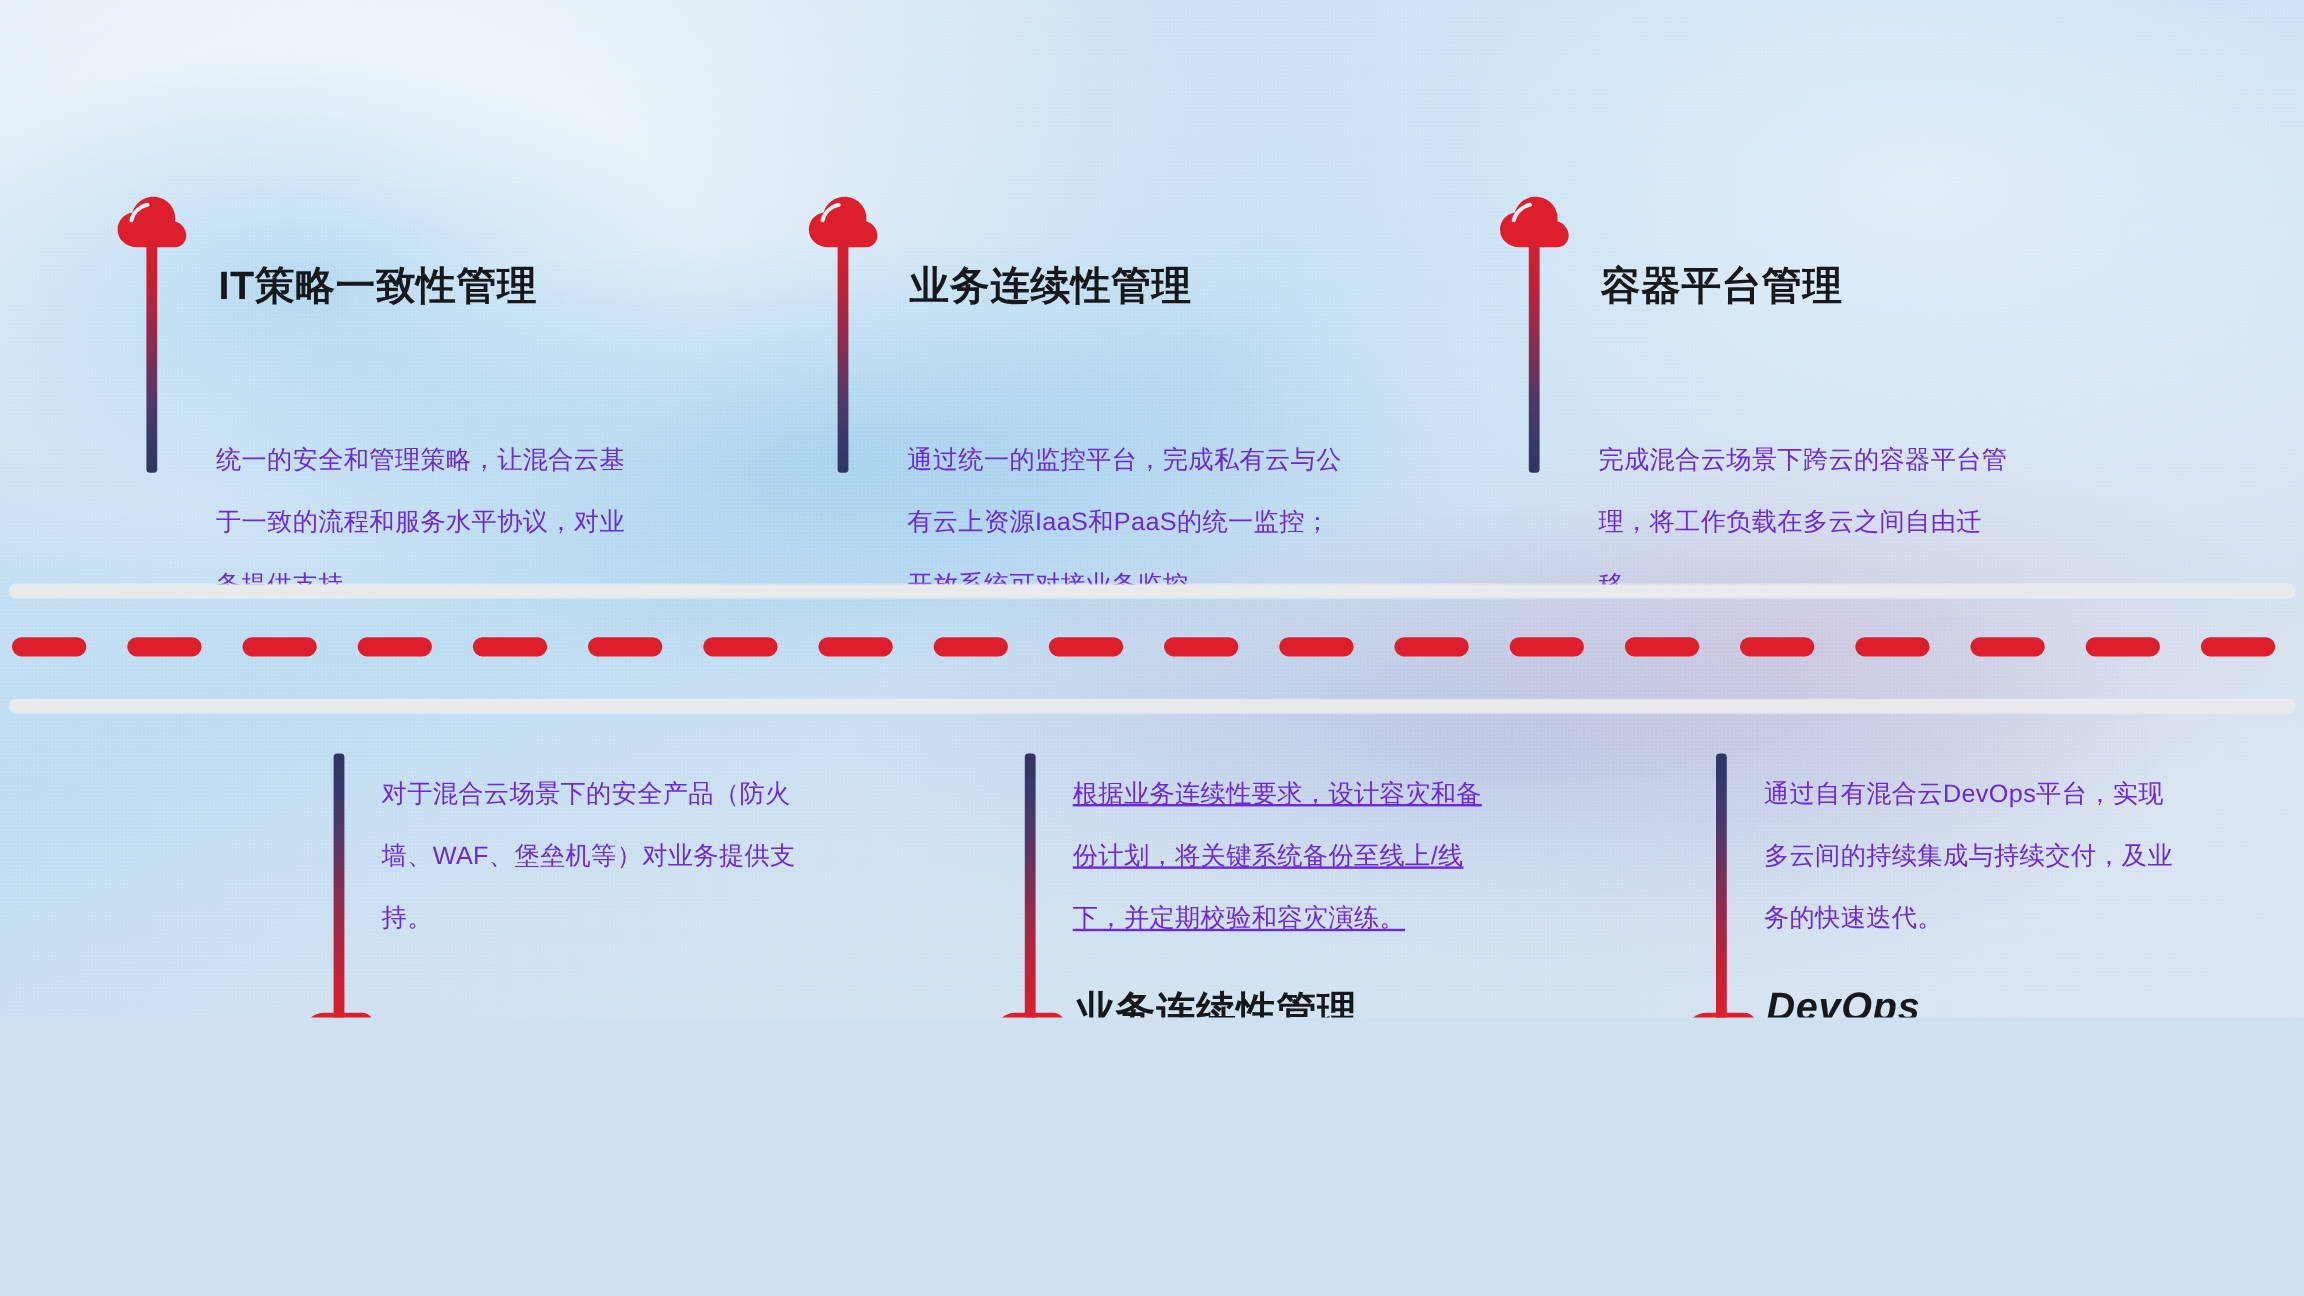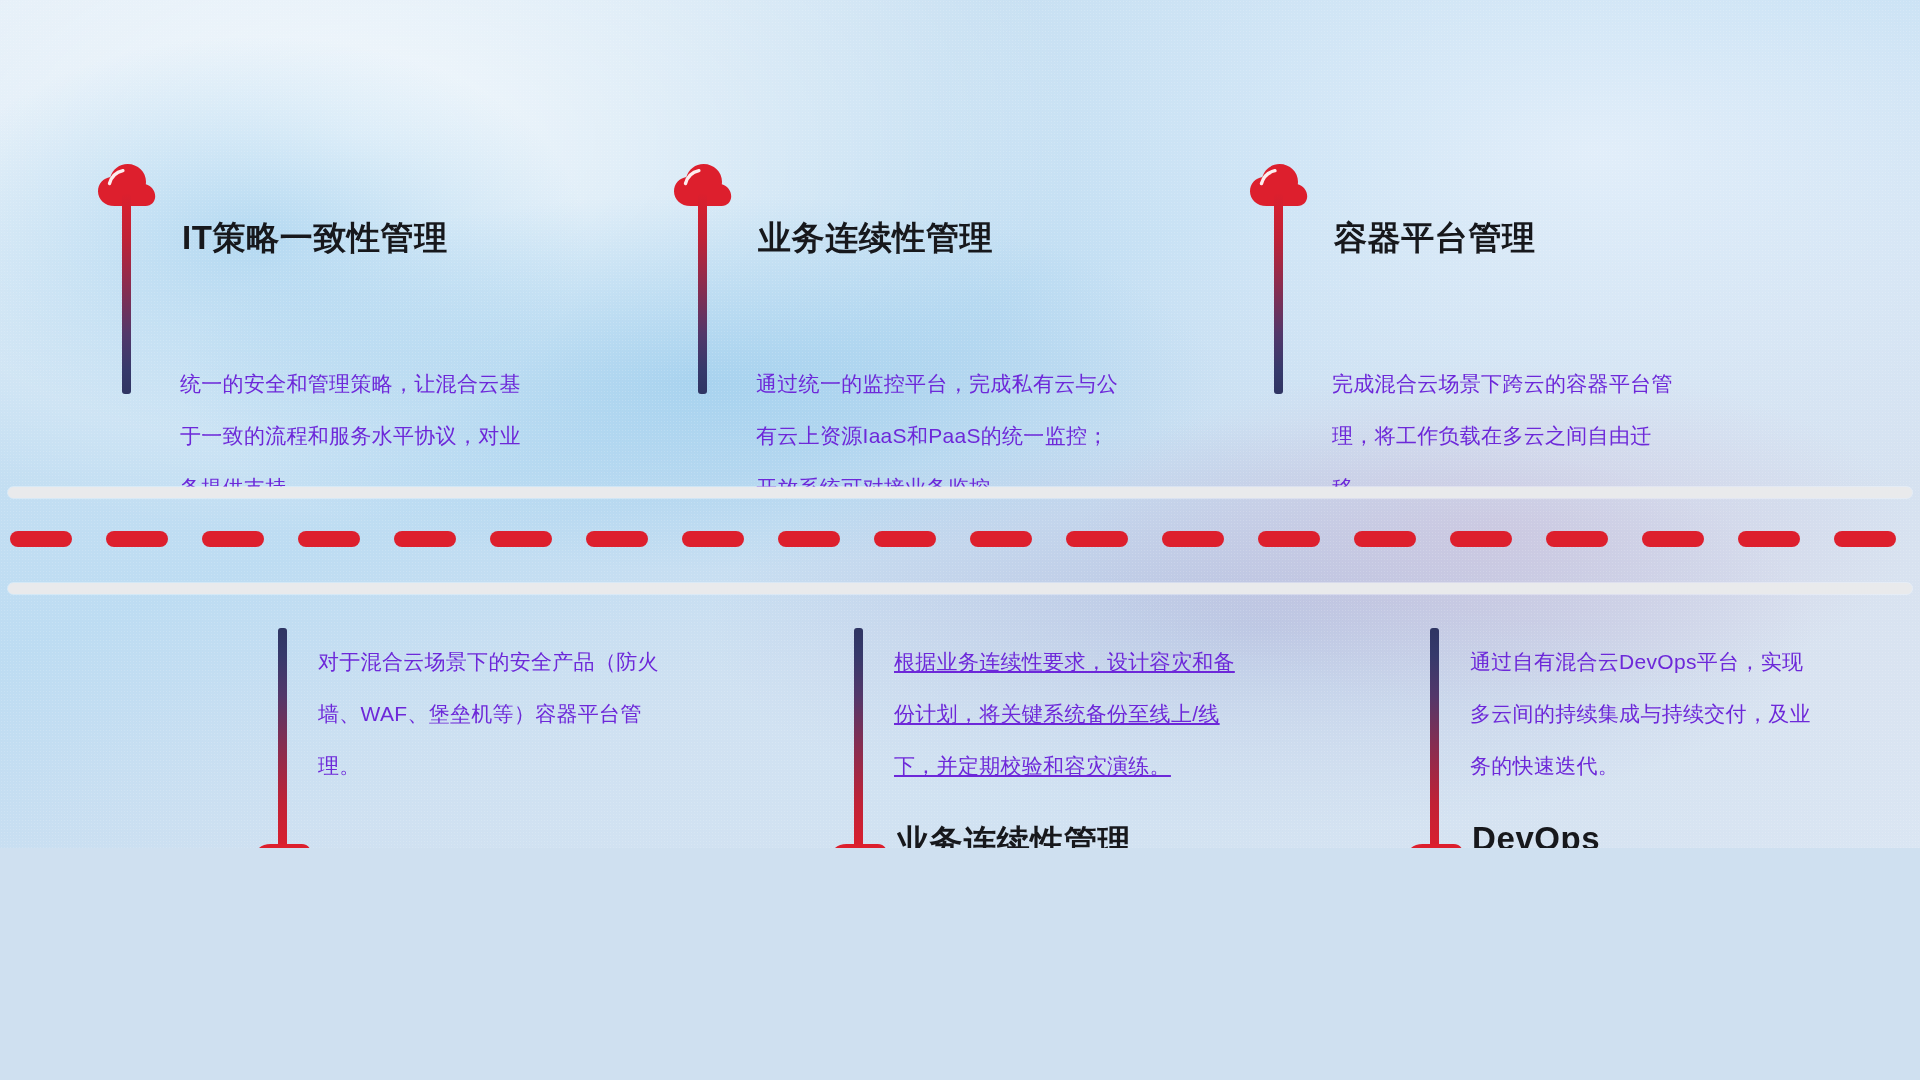--- a/index.html
+++ b/index.html
@@ -130,21 +130,21 @@
   </div>
 
   <div class="marker" style="left:252px;top:628px;">
     <div class="pin-stem" style="left:26px;top:0;height:224px;
       background:linear-gradient(0deg,#dc1f2d 0%,#c02236 22%,#8c2c4e 45%,#52376a 70%,#36396b 88%,#2f3563 100%);"></div>
     <svg class="cloud" style="left:0;top:214px;transform:scaleY(-1);" viewBox="0 0 62 48">
       <path d="M18.5 46C8.8 46 2 39.4 2 31.2c0-7.2 5.2-13.1 12.4-14.2C16.6 9.4 23.4 4 31.6 4c10.2 0 18.4 7.9 18.4 17.8 0 .8-.1 1.7-.2 2.5 5.6 1.6 9.4 6.4 9.4 12 0 5.4-3.9 9.7-9.6 9.7H18.5z" fill="#dd1f2d"></path>
       <path d="M13.5 23.5c1.8-6.4 6.9-11.3 13.4-12.8" stroke="#ffffff" stroke-width="3.4" stroke-linecap="round" fill="none" opacity=".92"></path>
     </svg>
   </div>
-  <div class="body" style="left:318px;top:636px;">对于混合云场景下的安全产品（防火墙、WAF、堡垒机等）容器平台管理。</div>
+  <div class="body" style="left:318px;top:636px;">对于混合云场景下的安全产品（防火墙、WAF、堡垒机等）对业务提供支持。</div>
   <div class="heading" style="left:320px;top:852px;text-align:center;">统一的安全管控</div>
 
   <div class="marker" style="left:828px;top:628px;">
     <div class="pin-stem" style="left:26px;top:0;height:224px;
       background:linear-gradient(0deg,#dc1f2d 0%,#c02236 22%,#8c2c4e 45%,#52376a 70%,#36396b 88%,#2f3563 100%);"></div>
     <svg class="cloud" style="left:0;top:214px;transform:scaleY(-1);" viewBox="0 0 62 48">
       <path d="M18.5 46C8.8 46 2 39.4 2 31.2c0-7.2 5.2-13.1 12.4-14.2C16.6 9.4 23.4 4 31.6 4c10.2 0 18.4 7.9 18.4 17.8 0 .8-.1 1.7-.2 2.5 5.6 1.6 9.4 6.4 9.4 12 0 5.4-3.9 9.7-9.6 9.7H18.5z" fill="#dd1f2d"></path>
       <path d="M13.5 23.5c1.8-6.4 6.9-11.3 13.4-12.8" stroke="#ffffff" stroke-width="3.4" stroke-linecap="round" fill="none" opacity=".92"></path>
     </svg>
   </div>
@@ -153,15 +153,15 @@
 
   <div class="marker" style="left:1404px;top:628px;">
     <div class="pin-stem" style="left:26px;top:0;height:224px;
       background:linear-gradient(0deg,#dc1f2d 0%,#c02236 22%,#8c2c4e 45%,#52376a 70%,#36396b 88%,#2f3563 100%);"></div>
     <svg class="cloud" style="left:0;top:214px;transform:scaleY(-1);" viewBox="0 0 62 48">
       <path d="M18.5 46C8.8 46 2 39.4 2 31.2c0-7.2 5.2-13.1 12.4-14.2C16.6 9.4 23.4 4 31.6 4c10.2 0 18.4 7.9 18.4 17.8 0 .8-.1 1.7-.2 2.5 5.6 1.6 9.4 6.4 9.4 12 0 5.4-3.9 9.7-9.6 9.7H18.5z" fill="#dd1f2d"></path>
       <path d="M13.5 23.5c1.8-6.4 6.9-11.3 13.4-12.8" stroke="#ffffff" stroke-width="3.4" stroke-linecap="round" fill="none" opacity=".92"></path>
     </svg>
   </div>
   <div class="body" style="left:1470px;top:636px;">通过自有混合云DevOps平台，实现多云间的持续集成与持续交付，及业务的快速迭代。</div>
-  <div class="heading" style="left:1472px;top:820px;">DevOps</div>
+  <div class="heading" style="left:1472px;top:820px;font-style:italic;">DevOps</div>
 
 </div>
 
 </body></html>

